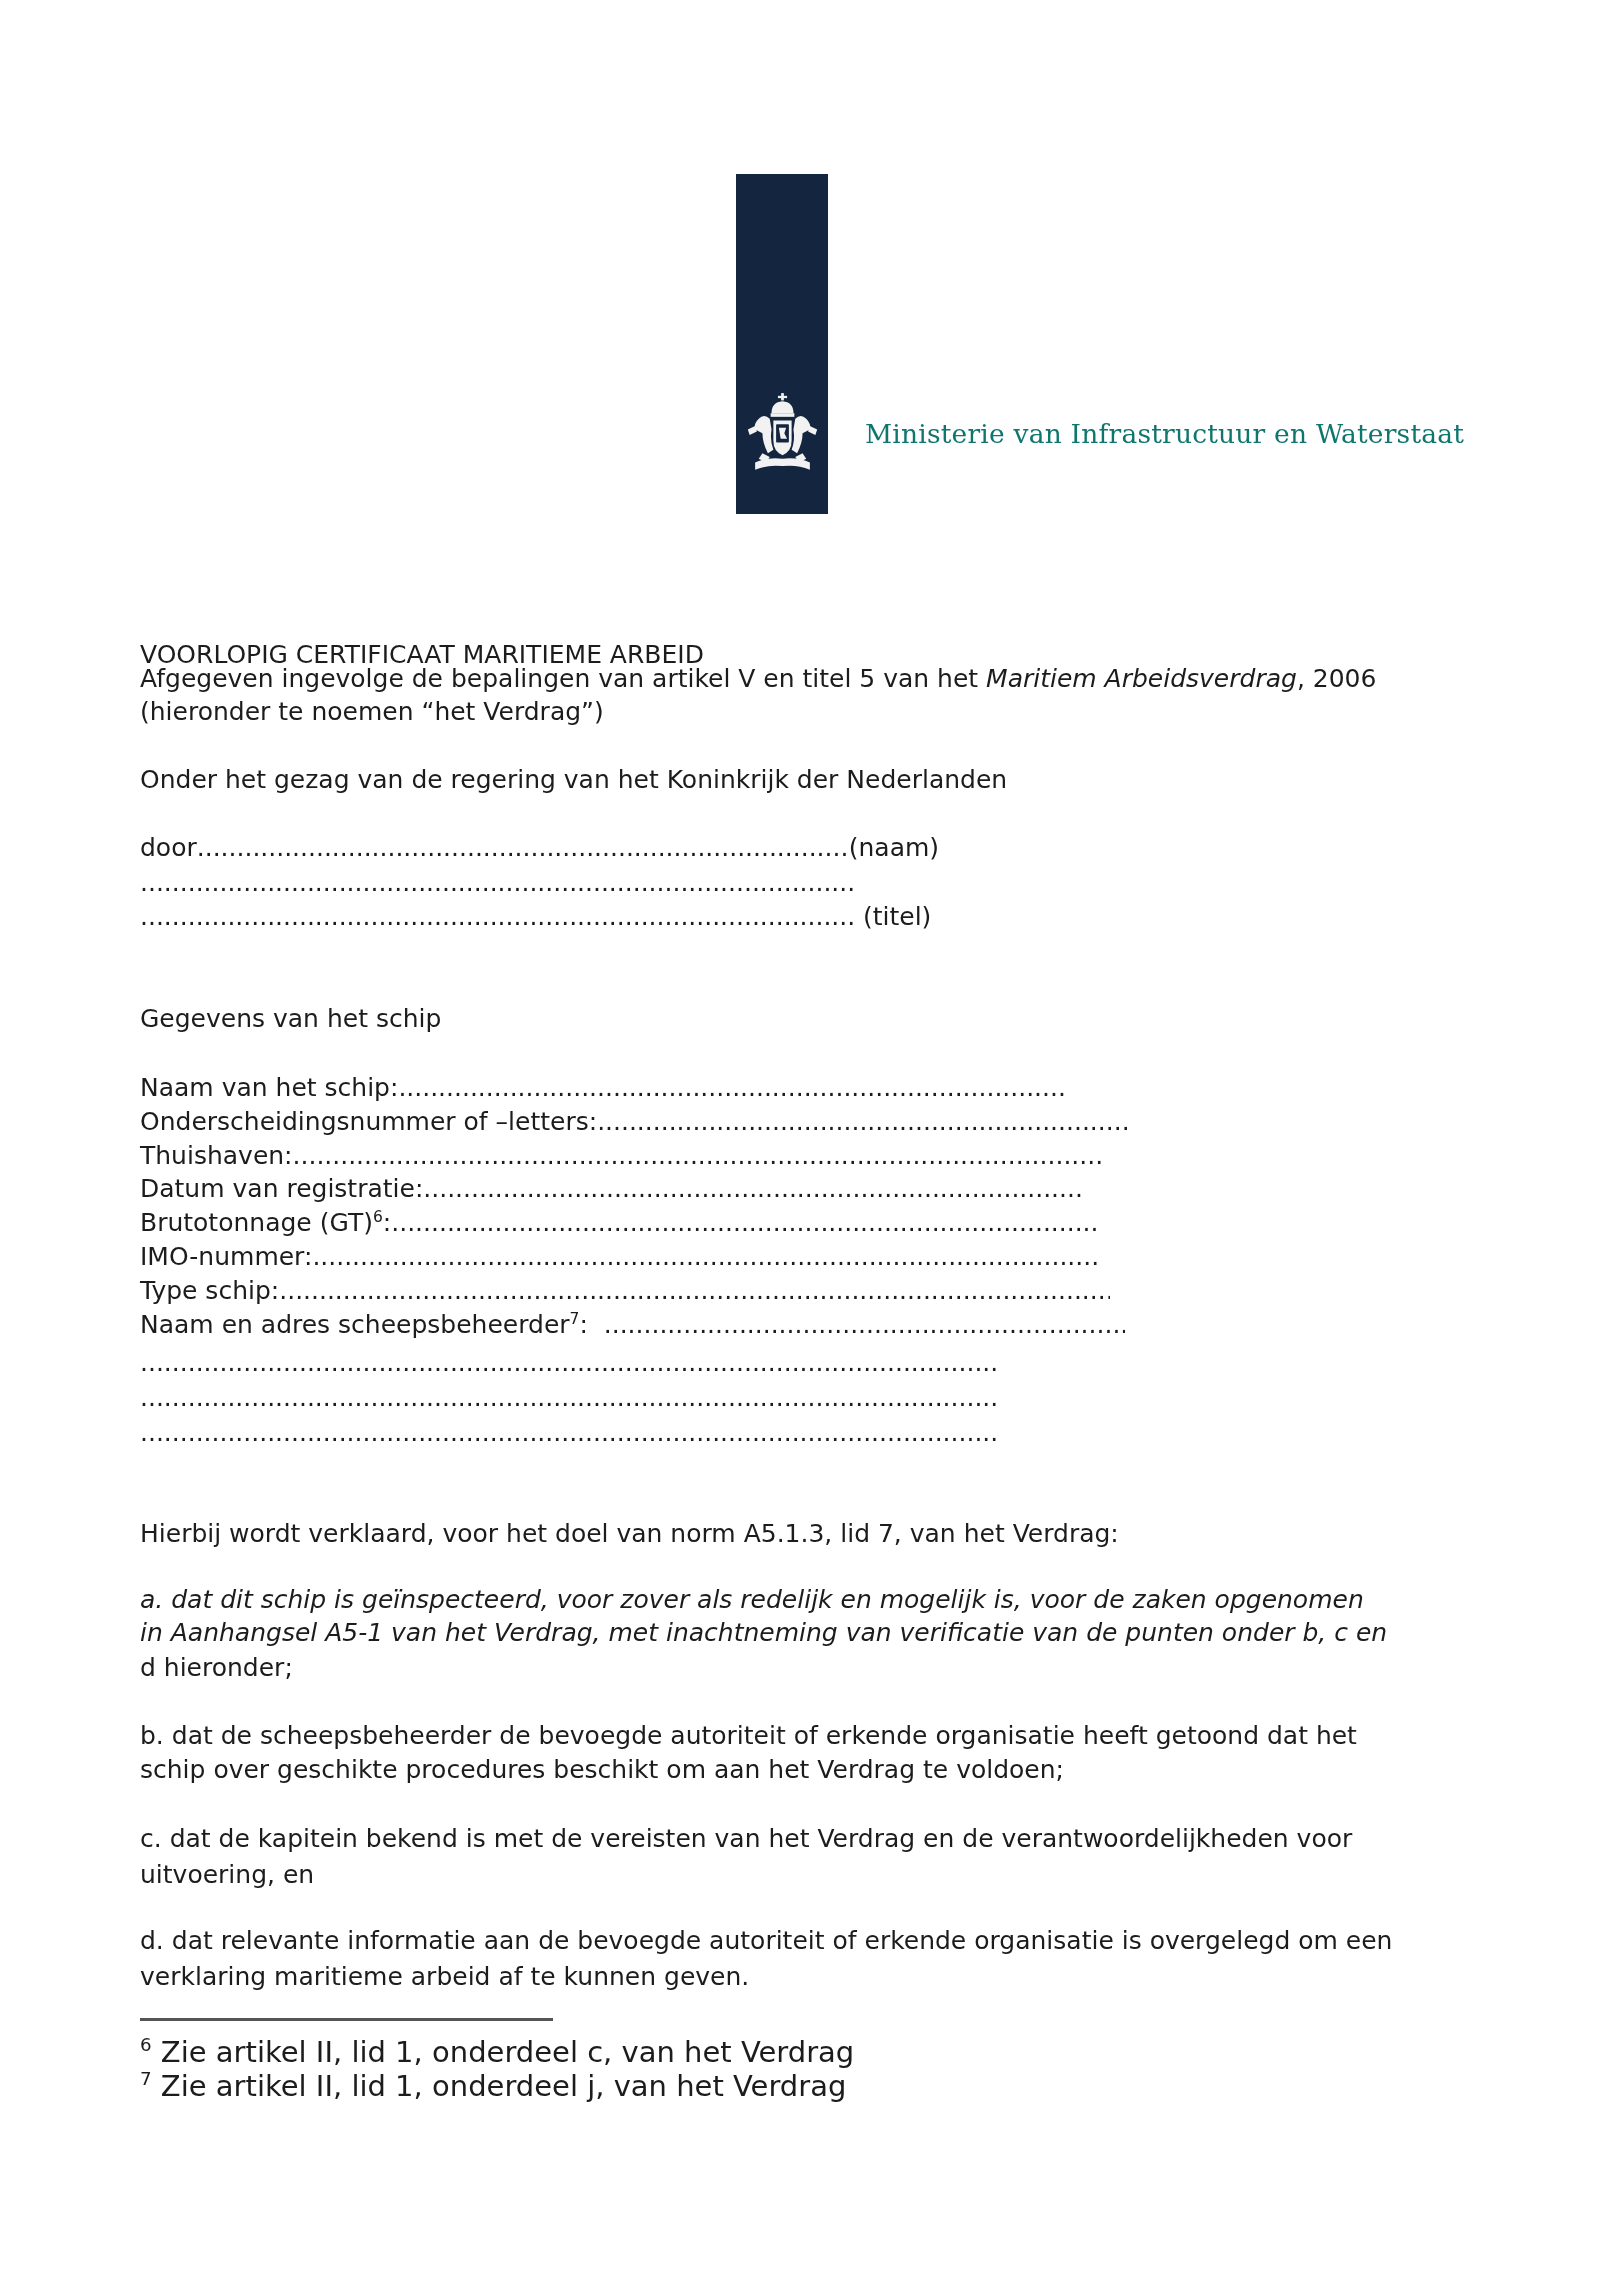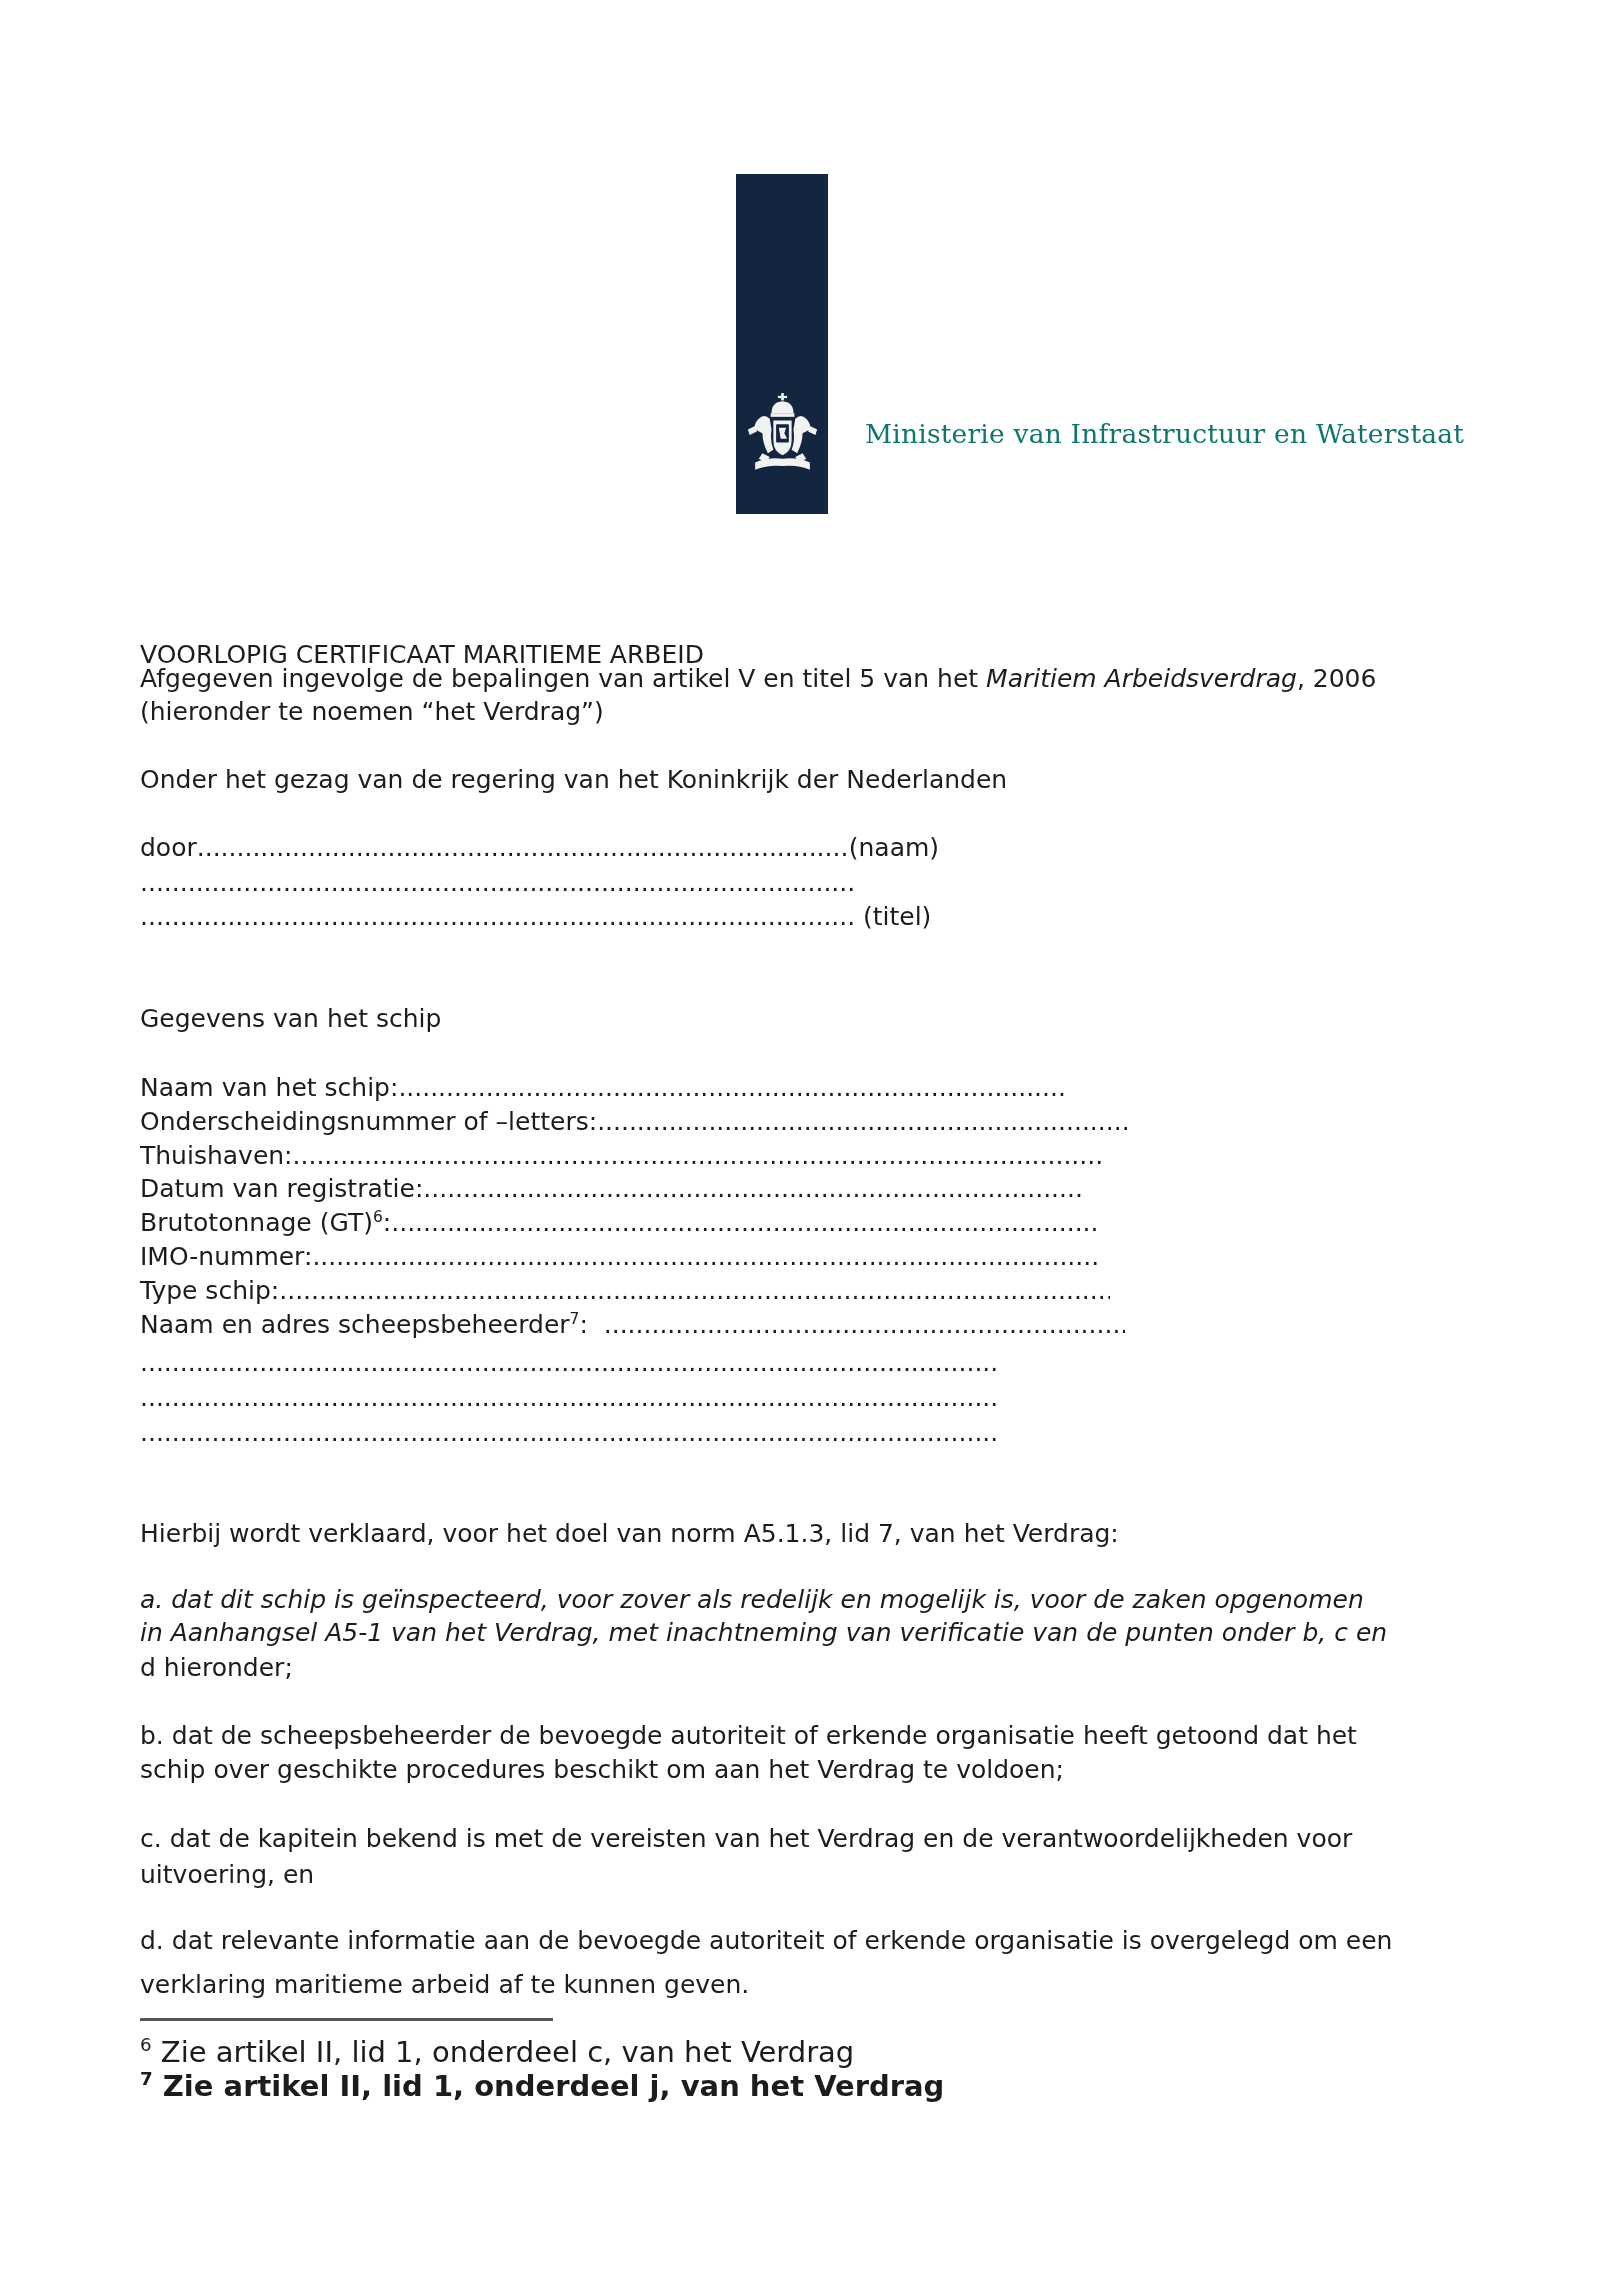--- a/index.html
+++ b/index.html
@@ -104,18 +104,18 @@
 <div class="txt" style="top:1616px;font-style:italic;">in Aanhangsel A5-1 van het Verdrag, met inachtneming van verificatie van de punten onder b, c en</div>
 <div class="txt" style="top:1651px;">d hieronder;</div>
 
 <div class="txt" style="top:1719px;">b. dat de scheepsbeheerder de bevoegde autoriteit of erkende organisatie heeft getoond dat het</div>
 <div class="txt" style="top:1753px;">schip over geschikte procedures beschikt om aan het Verdrag te voldoen;</div>
 
 <div class="txt" style="top:1822px;">c. dat de kapitein bekend is met de vereisten van het Verdrag en de verantwoordelijkheden voor</div>
 <div class="txt" style="top:1858px;">uitvoering, en</div>
 
 <div class="txt" style="top:1924px;">d. dat relevante informatie aan de bevoegde autoriteit of erkende organisatie is overgelegd om een</div>
-<div class="txt" style="top:1960px;margin-top:8px;">verklaring maritieme arbeid af te kunnen geven.</div>
+<div class="txt" style="top:1960px;">verklaring maritieme arbeid af te kunnen geven.</div>
 
 <div class="rule"></div>
 <div class="fn" style="top:2036px;"><sup>6</sup><span> Zie artikel II, lid 1, onderdeel c, van het Verdrag</span></div>
-<div class="fn" style="top:2070px;font-weight:bold;"><sup>7</sup><span> Zie artikel II, lid 1, onderdeel j, van het Verdrag</span></div>
+<div class="fn" style="top:2070px;"><sup>7</sup><span> Zie artikel II, lid 1, onderdeel j, van het Verdrag</span></div>
 
 
 </body></html>

